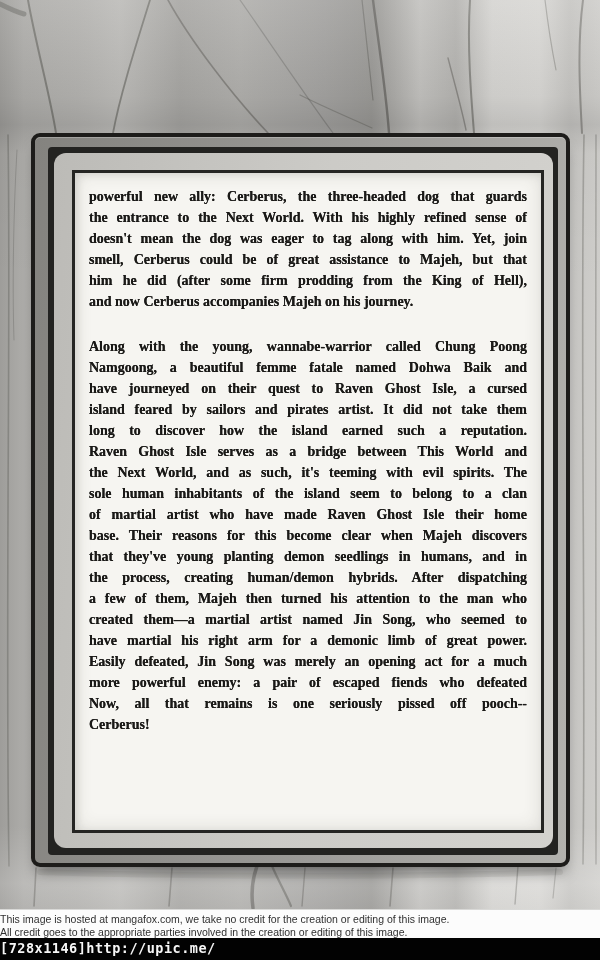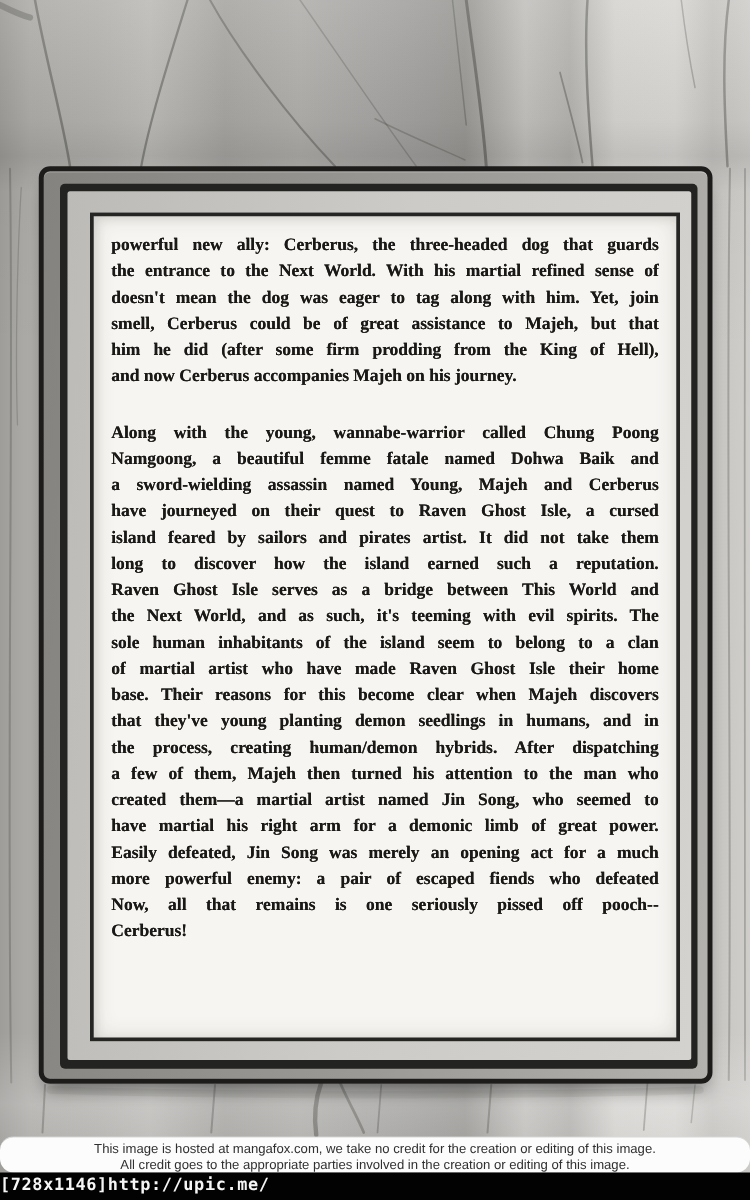--- a/index.html
+++ b/index.html
@@ -25,35 +25,35 @@
   .frame{position:absolute;left:31px;top:133px;width:539px;height:734px;
     box-sizing:border-box;border:4px solid #1d1c1a;border-radius:9px;
     background:linear-gradient(95deg,#84837f,#9b9a97 55%,#b3b2ae);
     padding:10px 8px 8px 13px;
     box-shadow:0 10px 14px -6px rgba(15,15,15,.5),0 1px 0 rgba(255,255,255,.25) inset;
   }
   .band-dark{box-sizing:border-box;width:100%;height:100%;
     background:#232321;border-radius:4px;padding:6px 5px 7px 6px;}
   .bevel-inner{box-sizing:border-box;width:100%;height:100%;
     background:linear-gradient(95deg,#bcbbb7,#cccbc7 50%,#d3d2ce);
-    border-radius:2px;padding:17px 9px 15px 18px;}
+    border-radius:12px;padding:17px 9px 15px 18px;}
   .paper{box-sizing:border-box;width:100%;height:100%;
     border:3px solid #252523;background:#f6f5f1;overflow:hidden;
     box-shadow:inset 0 0 18px rgba(60,60,50,.14),inset 3px 2px 7px rgba(60,60,50,.10);
     padding:13px 14px 0 14px;}
   
   .para{margin:0 0 24px 0;}
   .line{font-weight:700;font-size:14px;line-height:21px;color:#1a1917;
     text-shadow:0 0 .5px #2a2a28;}
   .line.just{text-align:justify;text-align-last:justify;}
   
   .hosting-strip{position:absolute;left:0;top:909px;width:600px;height:29px;
     box-sizing:border-box;background:#fcfcfc;border-top:1px solid #d9d9d7;
-    text-align:center;padding-top:3px;
-    font-family:"Liberation Sans",sans-serif;font-size:10.5px;line-height:12.5px;color:#303030;border-radius:11px;}
+    text-align:left;padding-top:3px;
+    font-family:"Liberation Sans",sans-serif;font-size:10.5px;line-height:12.5px;color:#303030;}
   .watermark-bar{position:absolute;left:0;top:938px;width:600px;height:22px;
     box-sizing:border-box;background:#020202;color:#f6f6f6;text-align:left;
     padding:2px 5px 0 0;font-family:"DejaVu Sans Mono",monospace;
     font-size:13.5px;font-weight:700;letter-spacing:.5px;}
 </style>
 </head>
 <body>
 
 <div class="stage">
 
@@ -90,30 +90,29 @@
     </svg>
   </div>
 
   <div class="frame">
     <div class="band-dark">
       <div class="bevel-inner">
         <div class="paper">
           <div class="text-block">
               <div class="para">
                 <div class="line just">powerful new ally: Cerberus, the three-headed dog that guards</div>
-                <div class="line just">the entrance to the Next World. With his martial refined sense of</div>
+                <div class="line just">the entrance to the Next World. With his highly refined sense of</div>
                 <div class="line just">doesn't mean the dog was eager to tag along with him. Yet, join</div>
                 <div class="line just">smell, Cerberus could be of great assistance to Majeh, but that</div>
                 <div class="line just">him he did (after some firm prodding from the King of Hell),</div>
                 <div class="line">and now Cerberus accompanies Majeh on his journey.</div>
               </div>
               <div class="para">
                 <div class="line just">Along with the young, wannabe-warrior called Chung Poong</div>
                 <div class="line just">Namgoong, a beautiful femme fatale named Dohwa Baik and</div>
-                <div class="line just">a sword-wielding assassin named Young, Majeh and Cerberus</div>
                 <div class="line just">have journeyed on their quest to Raven Ghost Isle, a cursed</div>
                 <div class="line just">island feared by sailors and pirates artist. It did not take them</div>
                 <div class="line just">long to discover how the island earned such a reputation.</div>
                 <div class="line just">Raven Ghost Isle serves as a bridge between This World and</div>
                 <div class="line just">the Next World, and as such, it's teeming with evil spirits. The</div>
                 <div class="line just">sole human inhabitants of the island seem to belong to a clan</div>
                 <div class="line just">of martial artist who have made Raven Ghost Isle their home</div>
                 <div class="line just">base. Their reasons for this become clear when Majeh discovers</div>
                 <div class="line just">that they've young planting demon seedlings in humans, and in</div>
                 <div class="line just">the process, creating human/demon hybrids. After dispatching</div>

